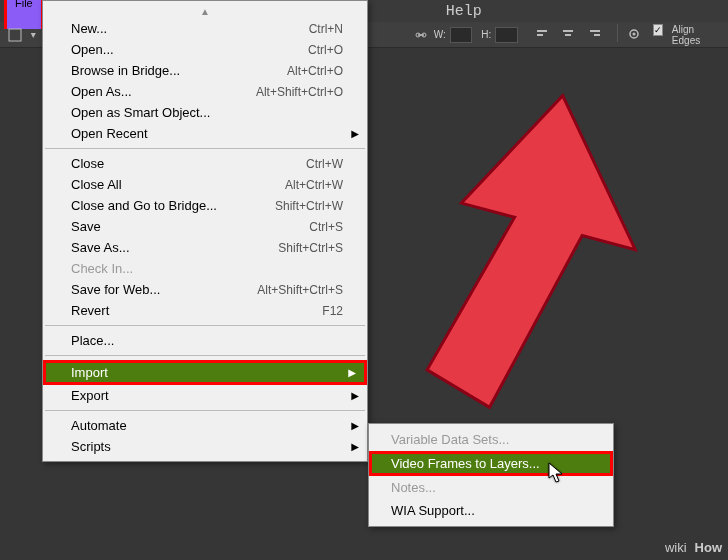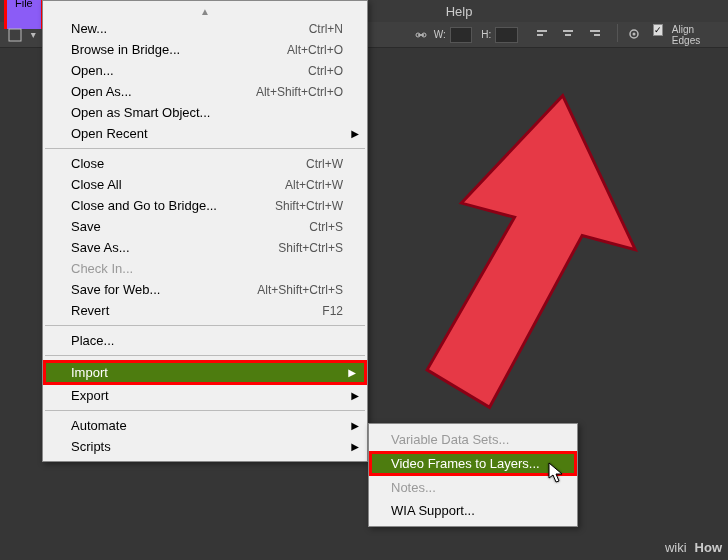--- a/index.html
+++ b/index.html
@@ -1,21 +1,21 @@
 <!DOCTYPE html>
 <html><head>
 <meta charset="utf-8">
 <style>
 * { margin: 0; padding: 0; box-sizing: border-box; font-family: "Segoe UI", Tahoma, sans-serif; }
 body { width: 728px; height: 560px; background: #404040; overflow: hidden; position: relative; }
 
 .menubar { height: 22px; background: #3a3a3a; display: flex; align-items: center; padding: 0 4px; gap: 2px; }
 .menubar-item { color: #ddd; font-size: 11px; padding: 2px 10px; cursor: pointer; }
 .menubar-item.active { background: #8b5cf6; color: #000; border: 3px solid #FF0000; border-bottom: 0; padding: 1px 8px 20px 8px; margin-top: -1px; }
-.menubar-right { color: #ccc; font-size: 13px; padding: 2px 10px; margin-left: 390px; }
+.menubar-right { color: #ccc; font-size: 15px; padding: 2px 10px; margin-left: 390px; font-family: Liberation Mono, monospace; }
 
 .secondbar { height: 26px; background: #3f3f3f; border-bottom: 1px solid #2a2a2a; display: flex; align-items: center; padding: 0 8px; }
 .icon-btn { width: 20px; height: 20px; margin-right: 6px; display: inline-flex; align-items: center; justify-content: center; color: #bbb; font-size: 10px; }
 .icon-label { color: #ccc; font-size: 10px; margin: 0 4px 0 1px; }
 .dim-input { width: 40px; height: 16px; background: #2a2a2a; border: 1px solid #555; margin-right: 8px; }
 .checkbox { width: 12px; height: 12px; border: 1px solid #888; background: #ddd; margin-right: 4px; display: inline-block; }
 .checkbox.checked::after { content: "✓"; color: #000; font-size: 9px; line-height: 10px; display: block; text-align: center; }
 .right-tools { display: flex; gap: 4px; margin-left: 8px; }
 .tool-sep { width: 1px; height: 18px; background: #555; margin: 0 4px; }
 
@@ -23,21 +23,21 @@
 
 .dropdown { position: absolute; top: 0; left: 42px; width: 326px; background: #f0f0f0; border: 1px solid #888; box-shadow: 2px 2px 6px rgba(0,0,0,0.4); padding: 4px 0; }
 .menu-item { display: flex; align-items: center; justify-content: space-between; padding: 3px 24px 3px 28px; font-size: 13px; color: #000; cursor: pointer; position: relative; }
 .menu-item.disabled { color: #999; }
 .menu-item.highlighted { background: #4d7c0f; color: #fff; border: 3px solid #FF0000; padding: 2px 21px 2px 25px; }
 .menu-sep { height: 1px; background: #bbb; margin: 4px 2px; }
 .shortcut { color: #555; font-size: 12px; }
 .submenu-arrow { position: absolute; right: 8px; font-size: 10px; }
 .menu-top-arrow { text-align: center; color: #888; font-size: 10px; padding: 1px 0; }
 
-.submenu { position: absolute; top: 423px; left: 368px; width: 210px; background: #f0f0f0; border: 1px solid #888; box-shadow: 2px 2px 6px rgba(0,0,0,0.4); padding: 4px 0; }
+.submenu { position: absolute; top: 423px; left: 368px; width: 246px; background: #f0f0f0; border: 1px solid #888; box-shadow: 2px 2px 6px rgba(0,0,0,0.4); padding: 4px 0; }
 .submenu .menu-item { padding: 4px 20px 4px 22px; font-size: 13px; }
 .submenu .menu-item.highlighted { padding: 2px 25px 2px 19px; }
 
 .big-arrow { position: absolute; top: 80px; left: 400px; width: 240px; height: 350px; pointer-events: none; }
 
 .cursor { position: absolute; top: 462px; left: 548px; pointer-events: none; }
 .cursor svg { filter: drop-shadow(0 0 1px rgba(0,0,0,0.6)); }
 
 .watermark { position: absolute; bottom: 4px; right: 6px; color: #ccc; font-size: 13px; font-family: Georgia, serif; }
 .watermark b { font-weight: bold; margin-left: 8px; }
@@ -102,26 +102,26 @@
 
 <div class="canvas-area"></div>
 
 <div class="dropdown">
   <div class="menu-top-arrow">▲</div>
   <div class="menu-item">
       <span>New...</span>
       <span class="shortcut">Ctrl+N</span>
     </div>
   <div class="menu-item">
+      <span>Open...</span>
+      <span class="shortcut">Ctrl+O</span>
+    </div>
+  <div class="menu-item">
       <span>Browse in Bridge...</span>
       <span class="shortcut">Alt+Ctrl+O</span>
-    </div>
-  <div class="menu-item">
-      <span>Open...</span>
-      <span class="shortcut">Ctrl+O</span>
     </div>
   <div class="menu-item">
       <span>Open As...</span>
       <span class="shortcut">Alt+Shift+Ctrl+O</span>
     </div>
   <div class="menu-item">
       <span>Open as Smart Object...</span>
     </div>
   <div class="menu-item">
       <span>Open Recent</span>

